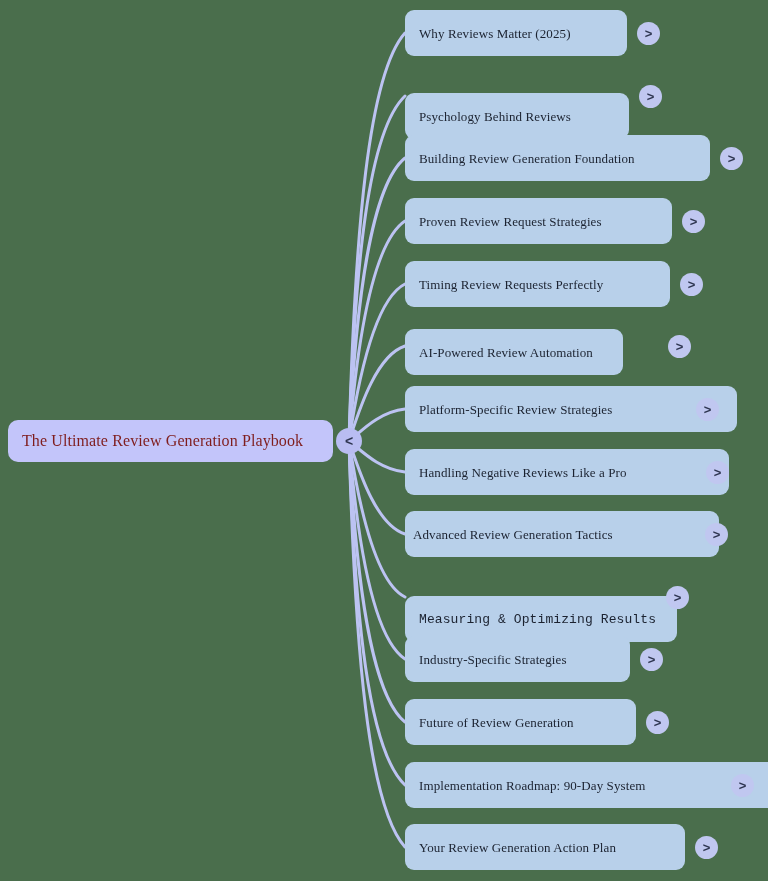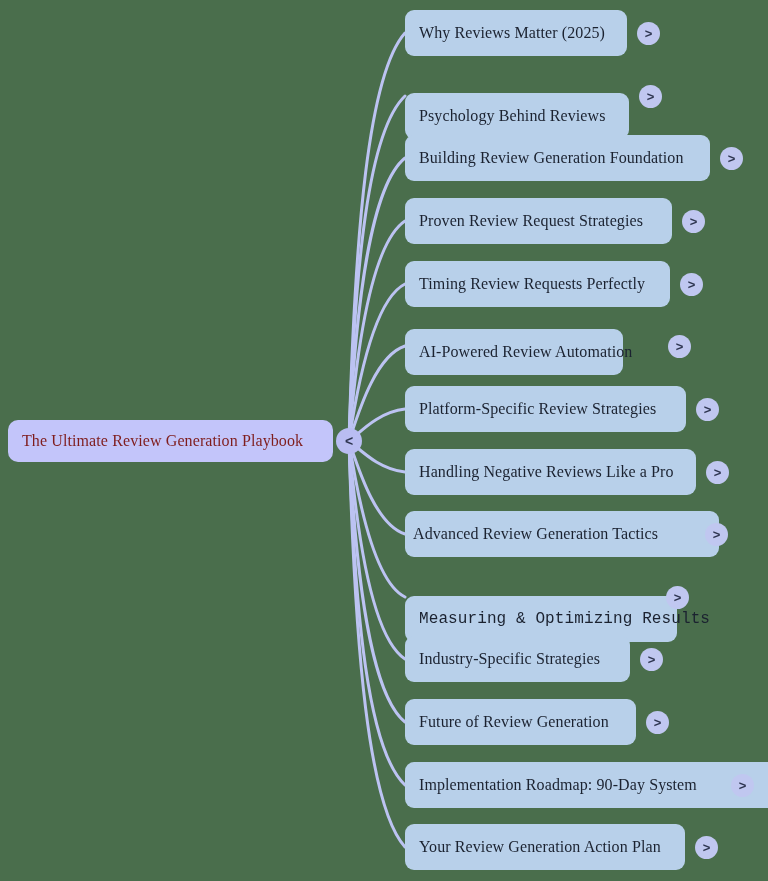--- a/index.html
+++ b/index.html
@@ -33,21 +33,21 @@
   .node {
     position: absolute;
     box-sizing: border-box;
     display: flex;
     align-items: center;
     border-radius: 9px;
     padding: 0 14px;
     white-space: nowrap;
   }
   .node-label {
-    font-size: 16px;
+    font-size: 13px;
     line-height: 1;
     color: #1b2230;
     letter-spacing: 0.1px;
   }
   .root-node {
     background: #c3c5fa;
     height: 42px;
     border-radius: 10px;
   }
   .root-node .node-label {
@@ -122,25 +122,25 @@
     </div>
     <div class="badge" style="left: 682px; top: 209.5px;">&gt;</div>
     <div class="node branch-node" style="left: 405px; top: 261px; width: 265px;">
       <span class="node-label">Timing Review Requests Perfectly</span>
     </div>
     <div class="badge" style="left: 680px; top: 272.5px;">&gt;</div>
     <div class="node branch-node" style="left: 405px; top: 329px; width: 218px; text-align: right;">
       <span class="node-label">AI-Powered Review Automation</span>
     </div>
     <div class="badge" style="left: 668px; top: 334.5px;">&gt;</div>
-    <div class="node branch-node" style="left: 405px; top: 386px; width: 281px;">
+    <div class="node branch-node" style="left: 405px; top: 386px; width: 332px;">
       <span class="node-label">Platform-Specific Review Strategies</span>
     </div>
     <div class="badge" style="left: 696px; top: 397.5px;">&gt;</div>
-    <div class="node branch-node" style="left: 405px; top: 449px; width: 291px;">
+    <div class="node branch-node" style="left: 405px; top: 449px; width: 324px;">
       <span class="node-label">Handling Negative Reviews Like a Pro</span>
     </div>
     <div class="badge" style="left: 706px; top: 460.5px;">&gt;</div>
     <div class="node branch-node" style="left: 405px; top: 511px; width: 314px; padding-left: 8px;">
       <span class="node-label">Advanced Review Generation Tactics</span>
     </div>
     <div class="badge" style="left: 705px; top: 522.5px;">&gt;</div>
     <div class="node branch-node" style="left: 405px; top: 596px; width: 272px; font-family: Liberation Mono, monospace;">
       <span class="node-label">Measuring &amp; Optimizing Results</span>
     </div>

